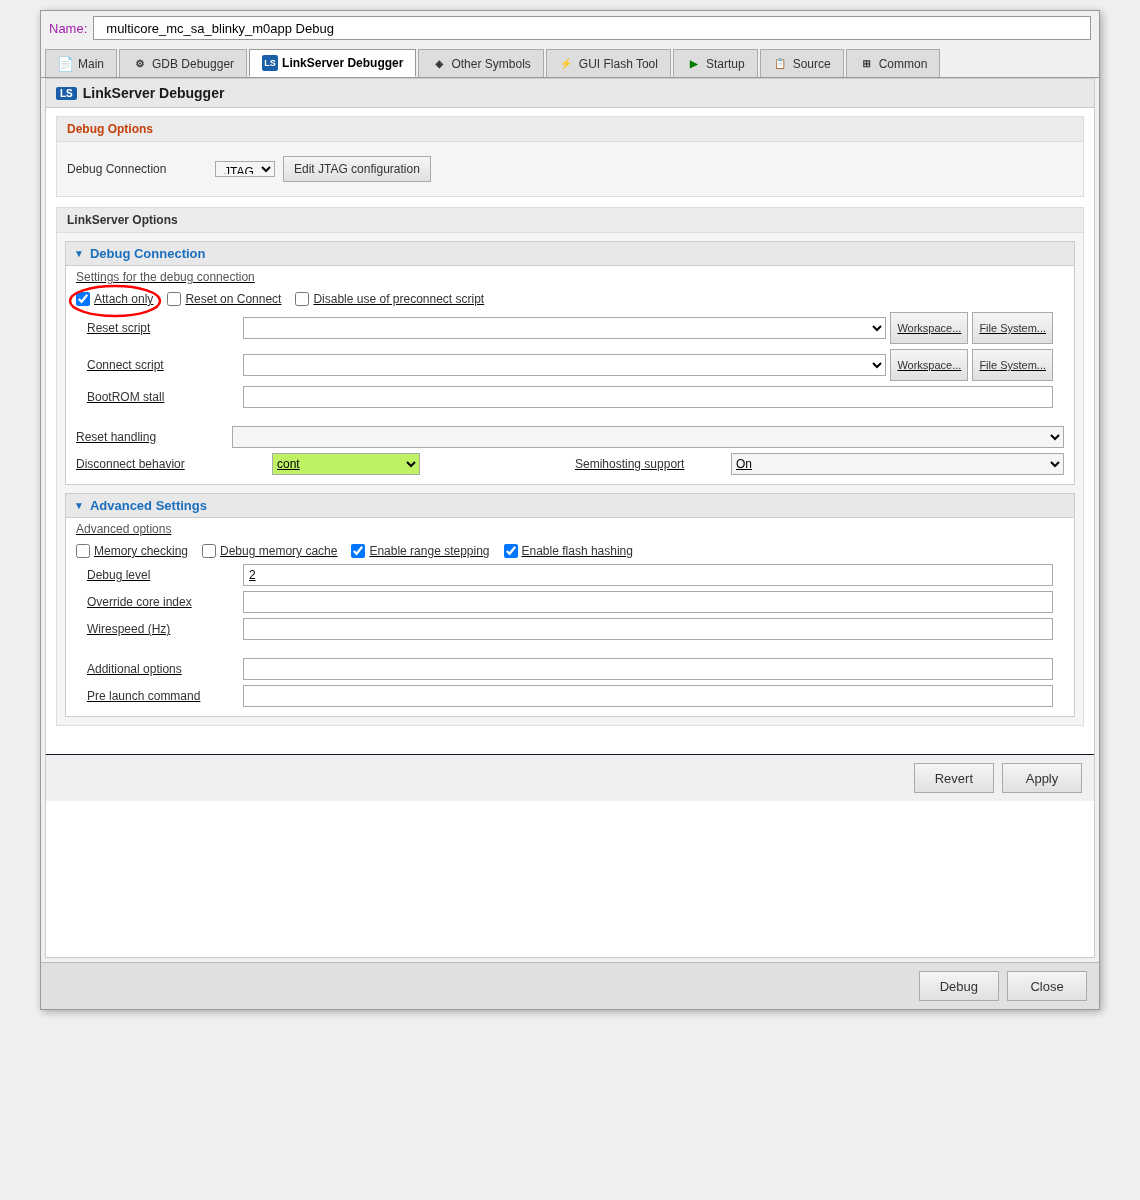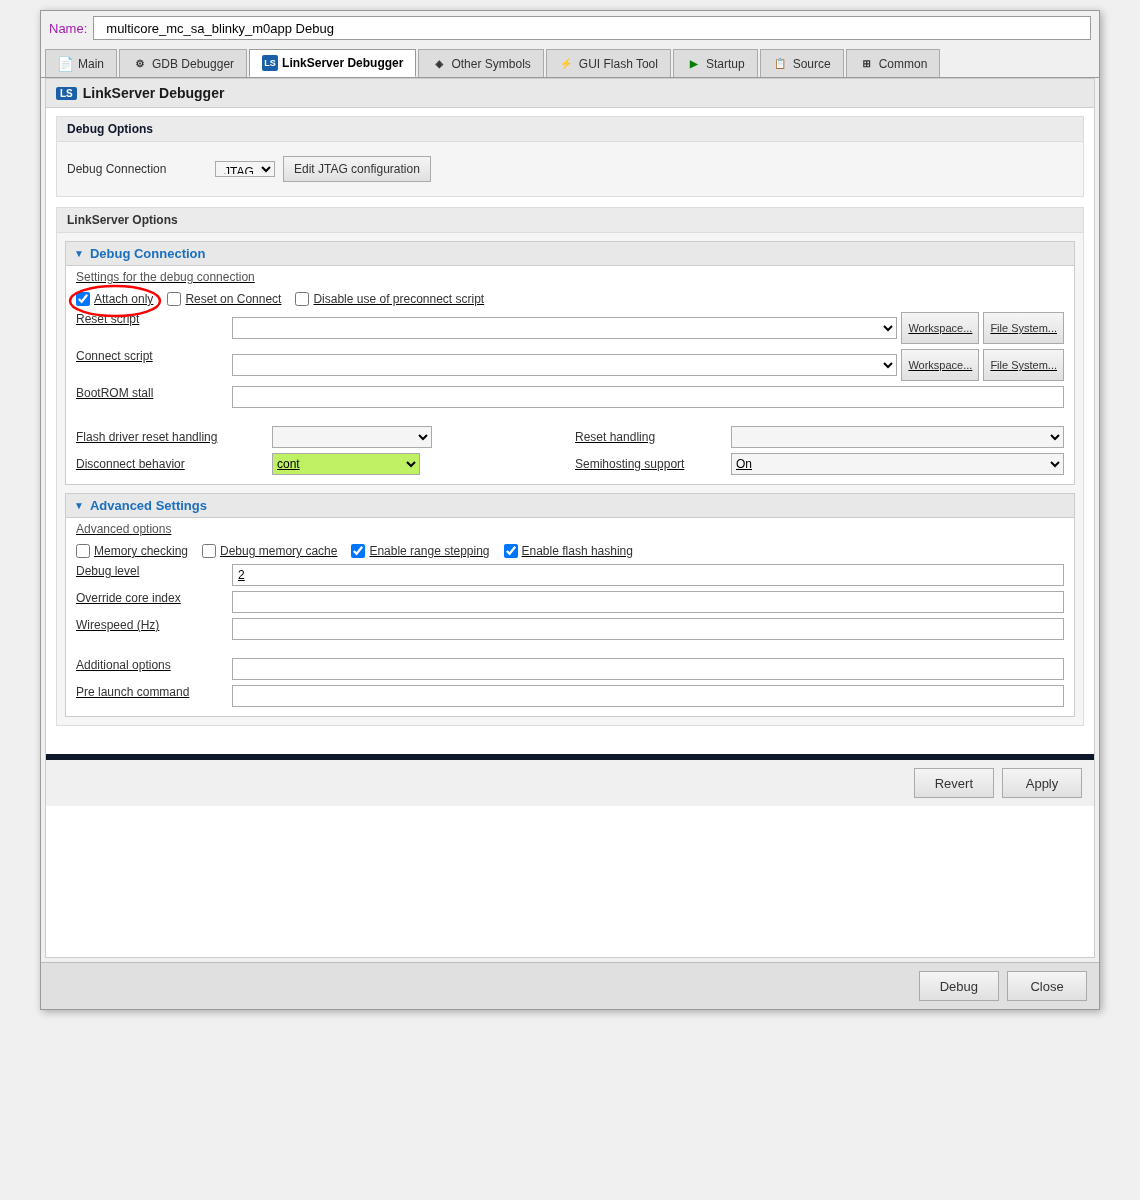--- a/index.html
+++ b/index.html
@@ -196,21 +196,22 @@
       font-size: 12px;
       color: #333;
     }
     .checkbox-item input[type="checkbox"] {
       width: 14px;
       height: 14px;
       cursor: pointer;
     }
     .field-row {
       display: flex;
-      margin: 5px 0;
+      align-items: center;
+      margin: 5px 11px;
       gap: 6px;
     }
     .field-label {
       font-size: 12px;
       color: #333;
       min-width: 150px;
     }
     .text-input-full {
       border: 1px solid #aaa;
       background: white;
@@ -239,21 +240,21 @@
       margin: 5px 0;
     }
     .col-half {
       flex: 1;
       display: flex;
       align-items: center;
       gap: 6px;
     }
     .bottom-bar {
       background: #f0f0f0;
-      border-top: 6px solid #0f172a;
+      border-top: 1px solid #0f172a;
       padding: 8px 12px;
       display: flex;
       justify-content: flex-end;
       gap: 8px;
       margin-top: 20px;
     }
     .bottom-bar-2 {
       background: #e0e0e0;
       border-top: 1px solid #bbb;
       padding: 8px 12px;
@@ -273,21 +274,21 @@
     }
     .debug-options-group {
       background: #f5f5f5;
       border: 1px solid #ddd;
       margin: 0;
     }
     .debug-options-title {
       padding: 5px 10px;
       font-size: 12px;
       font-weight: 600;
-      color: #0f172a;
+      color: #c2410c;
       background: #ebebeb;
       border-bottom: 1px solid #ddd;
     }
     .debug-options-content {
       padding: 8px 10px;
     }
     .linkserver-options-group {
       background: #f5f5f5;
       border: 1px solid #ddd;
       margin-top: 8px;
@@ -432,26 +433,20 @@
 
             <div class="field-row">
               <span class="field-label">BootROM stall</span>
               <input type="text" class="text-input-full" value="" style="">
             </div>
 
             <div style="height:8px;"></div>
 
             <div class="two-col-row">
               <div class="col-half">
-                <span class="field-label" style="min-width:190px;">Flash driver reset handling</span>
-                <select style="width:160px;border:1px solid #aaa;height:22px;font-size:12px;background:#f5f5f5;">
-                  <option value=""></option>
-                </select>
-              </div>
-              <div class="col-half">
                 <span class="field-label">Reset handling</span>
                 <select style="flex:1;border:1px solid #aaa;height:22px;font-size:12px;background:#f5f5f5;">
                   <option value=""></option>
                 </select>
               </div>
             </div>
 
             <div class="two-col-row">
               <div class="col-half">
                 <span class="field-label" style="min-width:190px;">Disconnect behavior</span>

